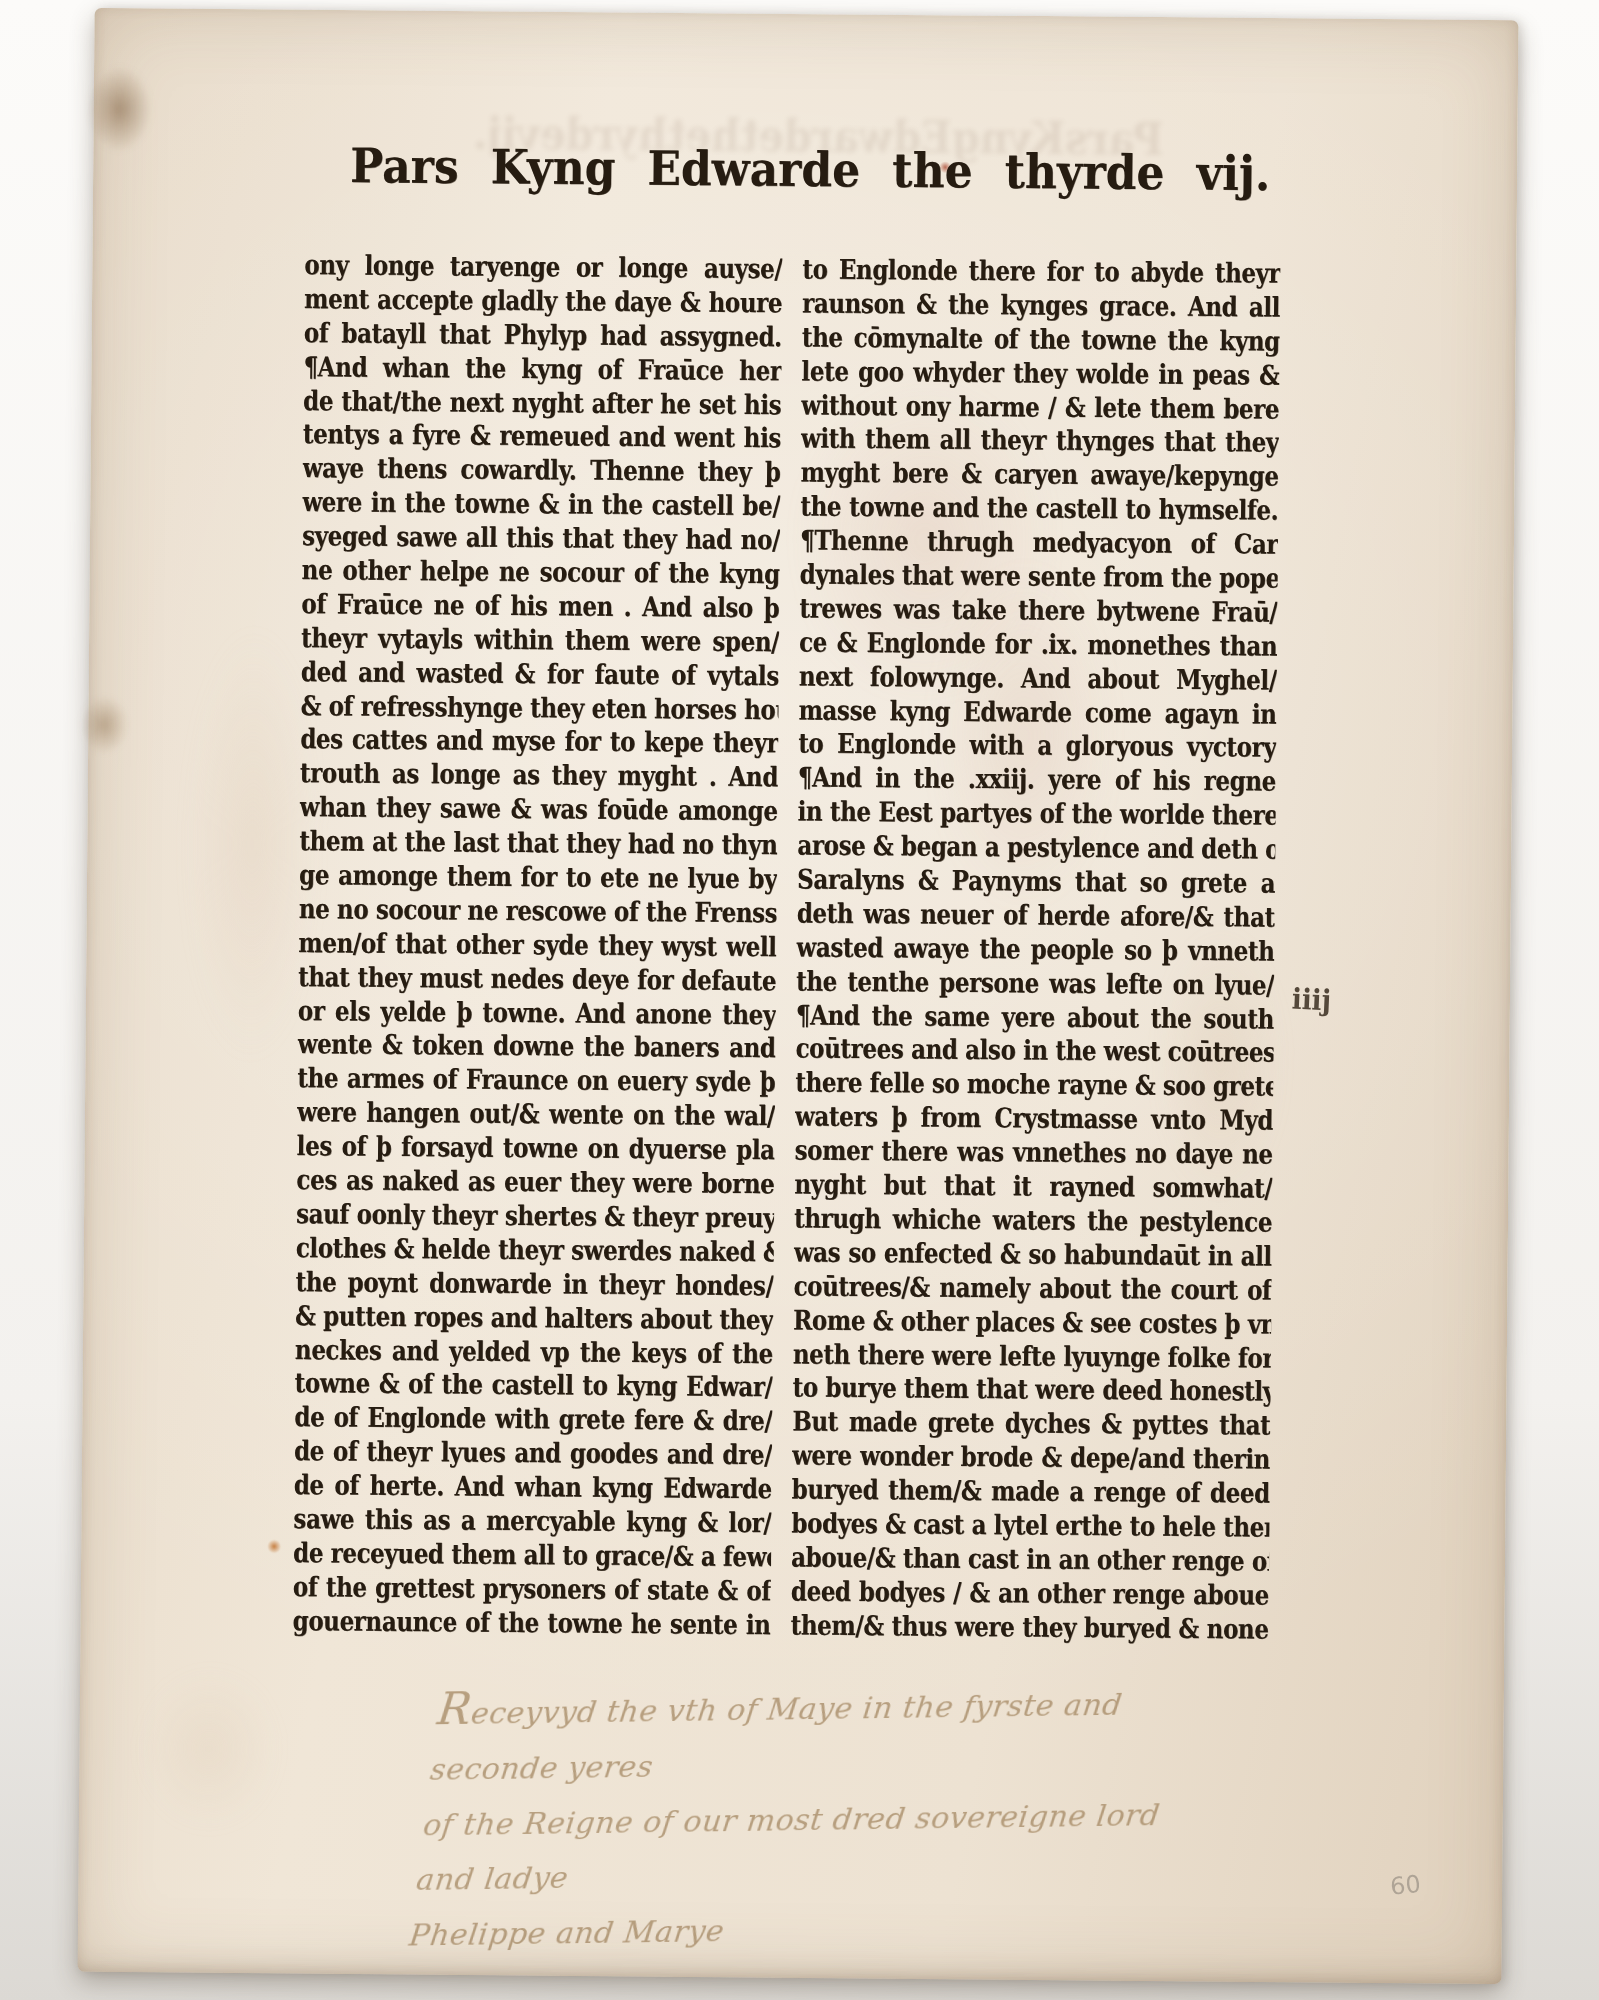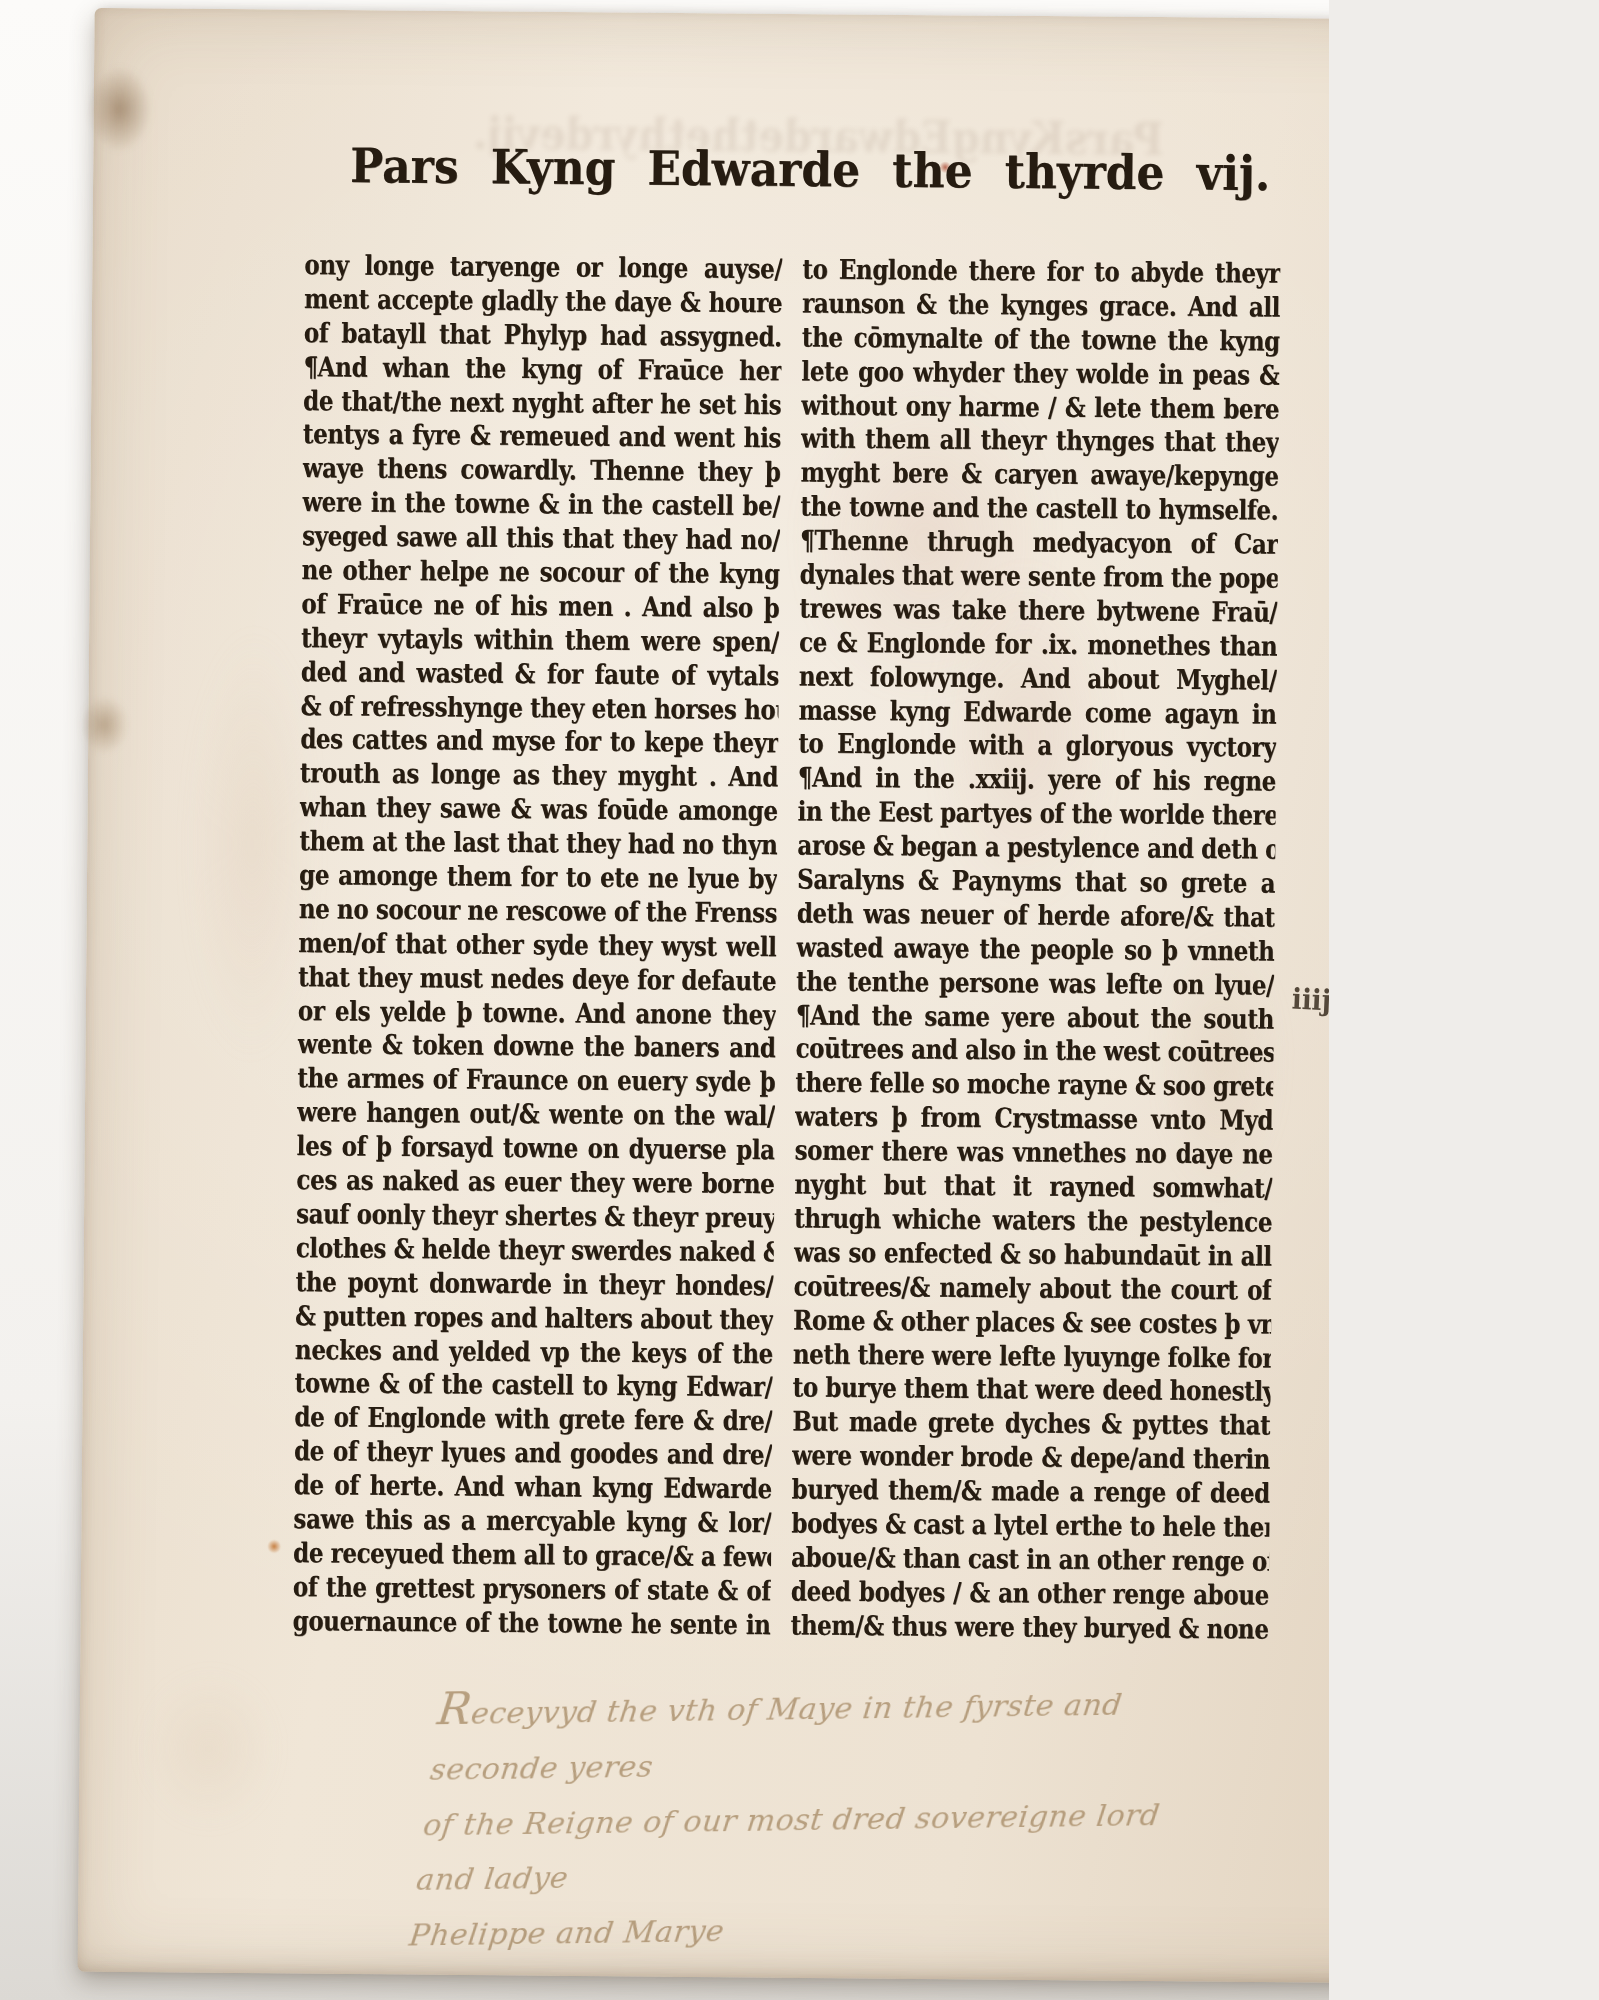--- a/index.html
+++ b/index.html
@@ -1,18 +1,18 @@
 <!DOCTYPE html>
 <html><head>
 <meta charset="utf-8">
 <title>Incunable leaf — Kyng Edwarde the thyrde</title>
 <style>
   html,body{margin:0;padding:0;background:#efedea;}
   .photo{
-    position:relative;width:1329px;height:2000px;overflow:hidden;
+    position:relative;width:1599px;height:2000px;overflow:hidden;
     background:linear-gradient(180deg,#fcfbf9 0%,#f3f1ee 70%,#dcd9d4 100%);
     font-family:"DejaVu Serif", serif;
   }
   .paper{
     position:absolute;left:86px;top:14px;width:1424px;height:1964px;
     transform:rotate(0.5deg);transform-origin:50% 50%;
     background:
       radial-gradient(130% 90% at 48% 35%, rgba(255,255,255,.30), rgba(255,255,255,0) 60%),
       linear-gradient(100deg,#e7dac8,#f0e6d7 30%,#ede2d2 68%,#e0d1bd);
     border-radius:7px;

